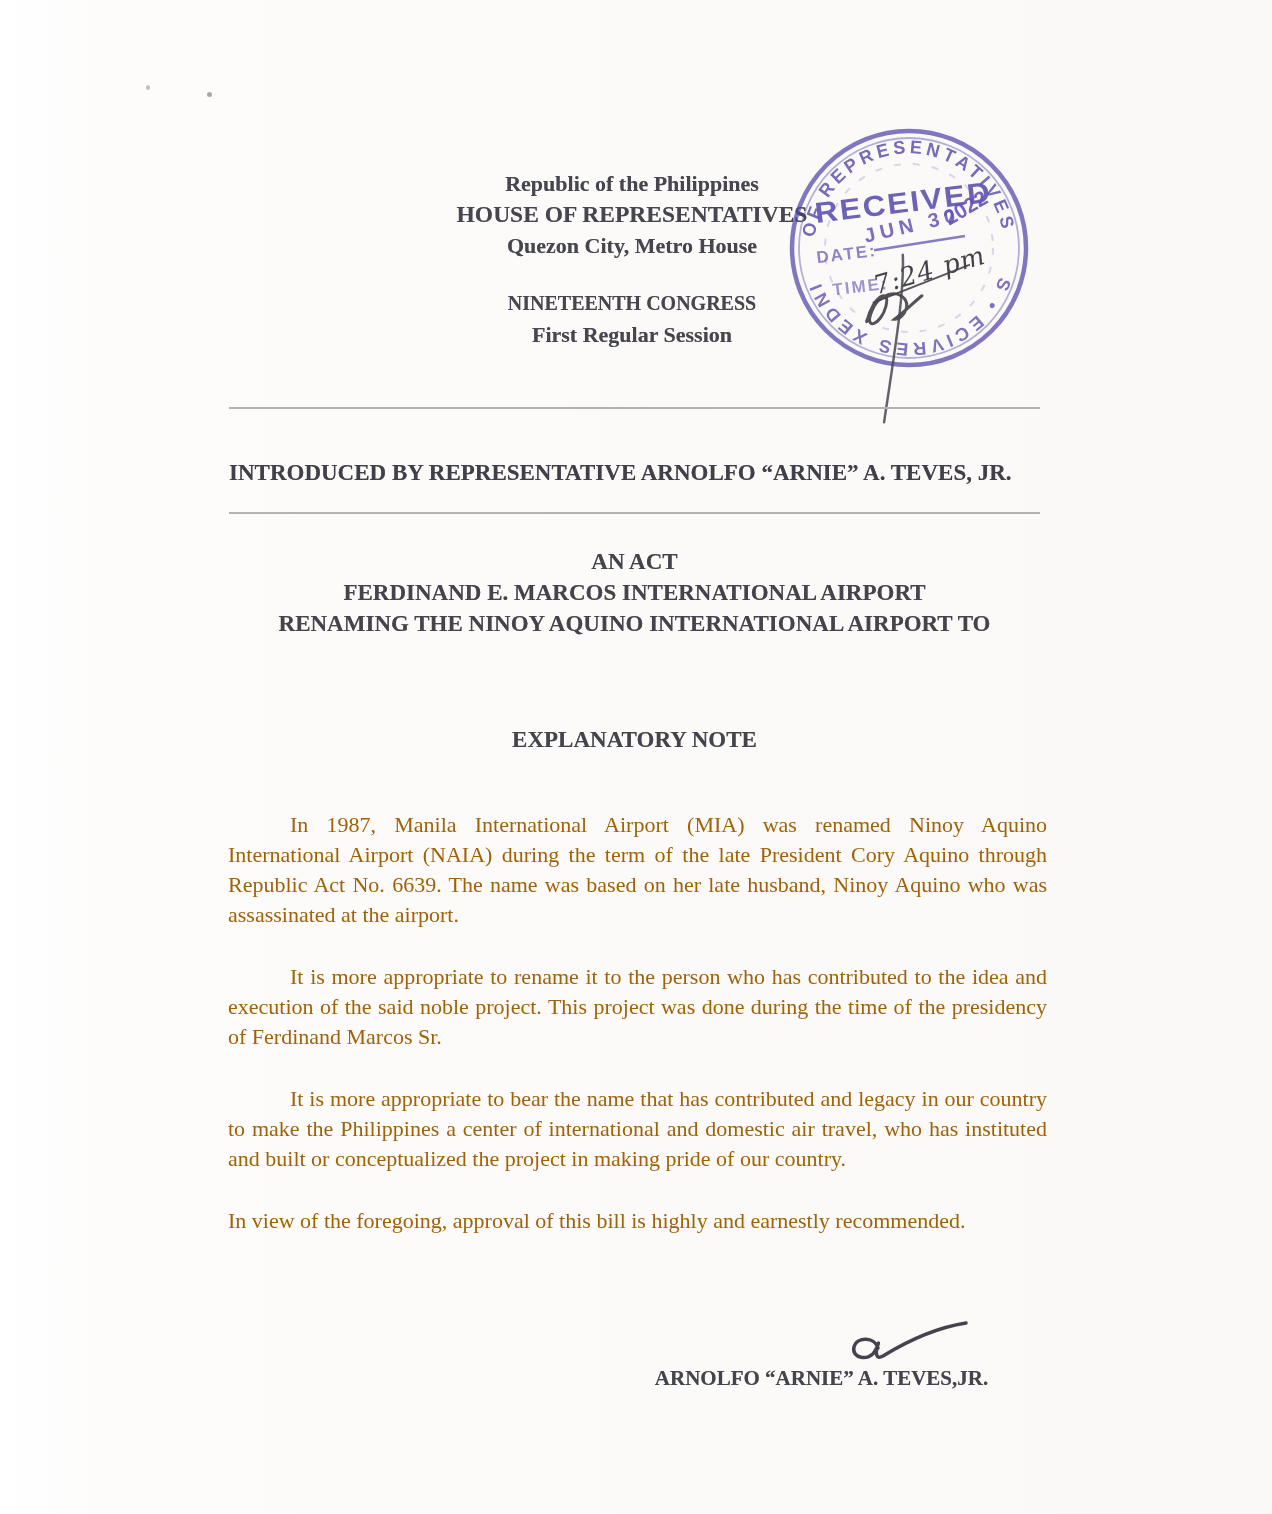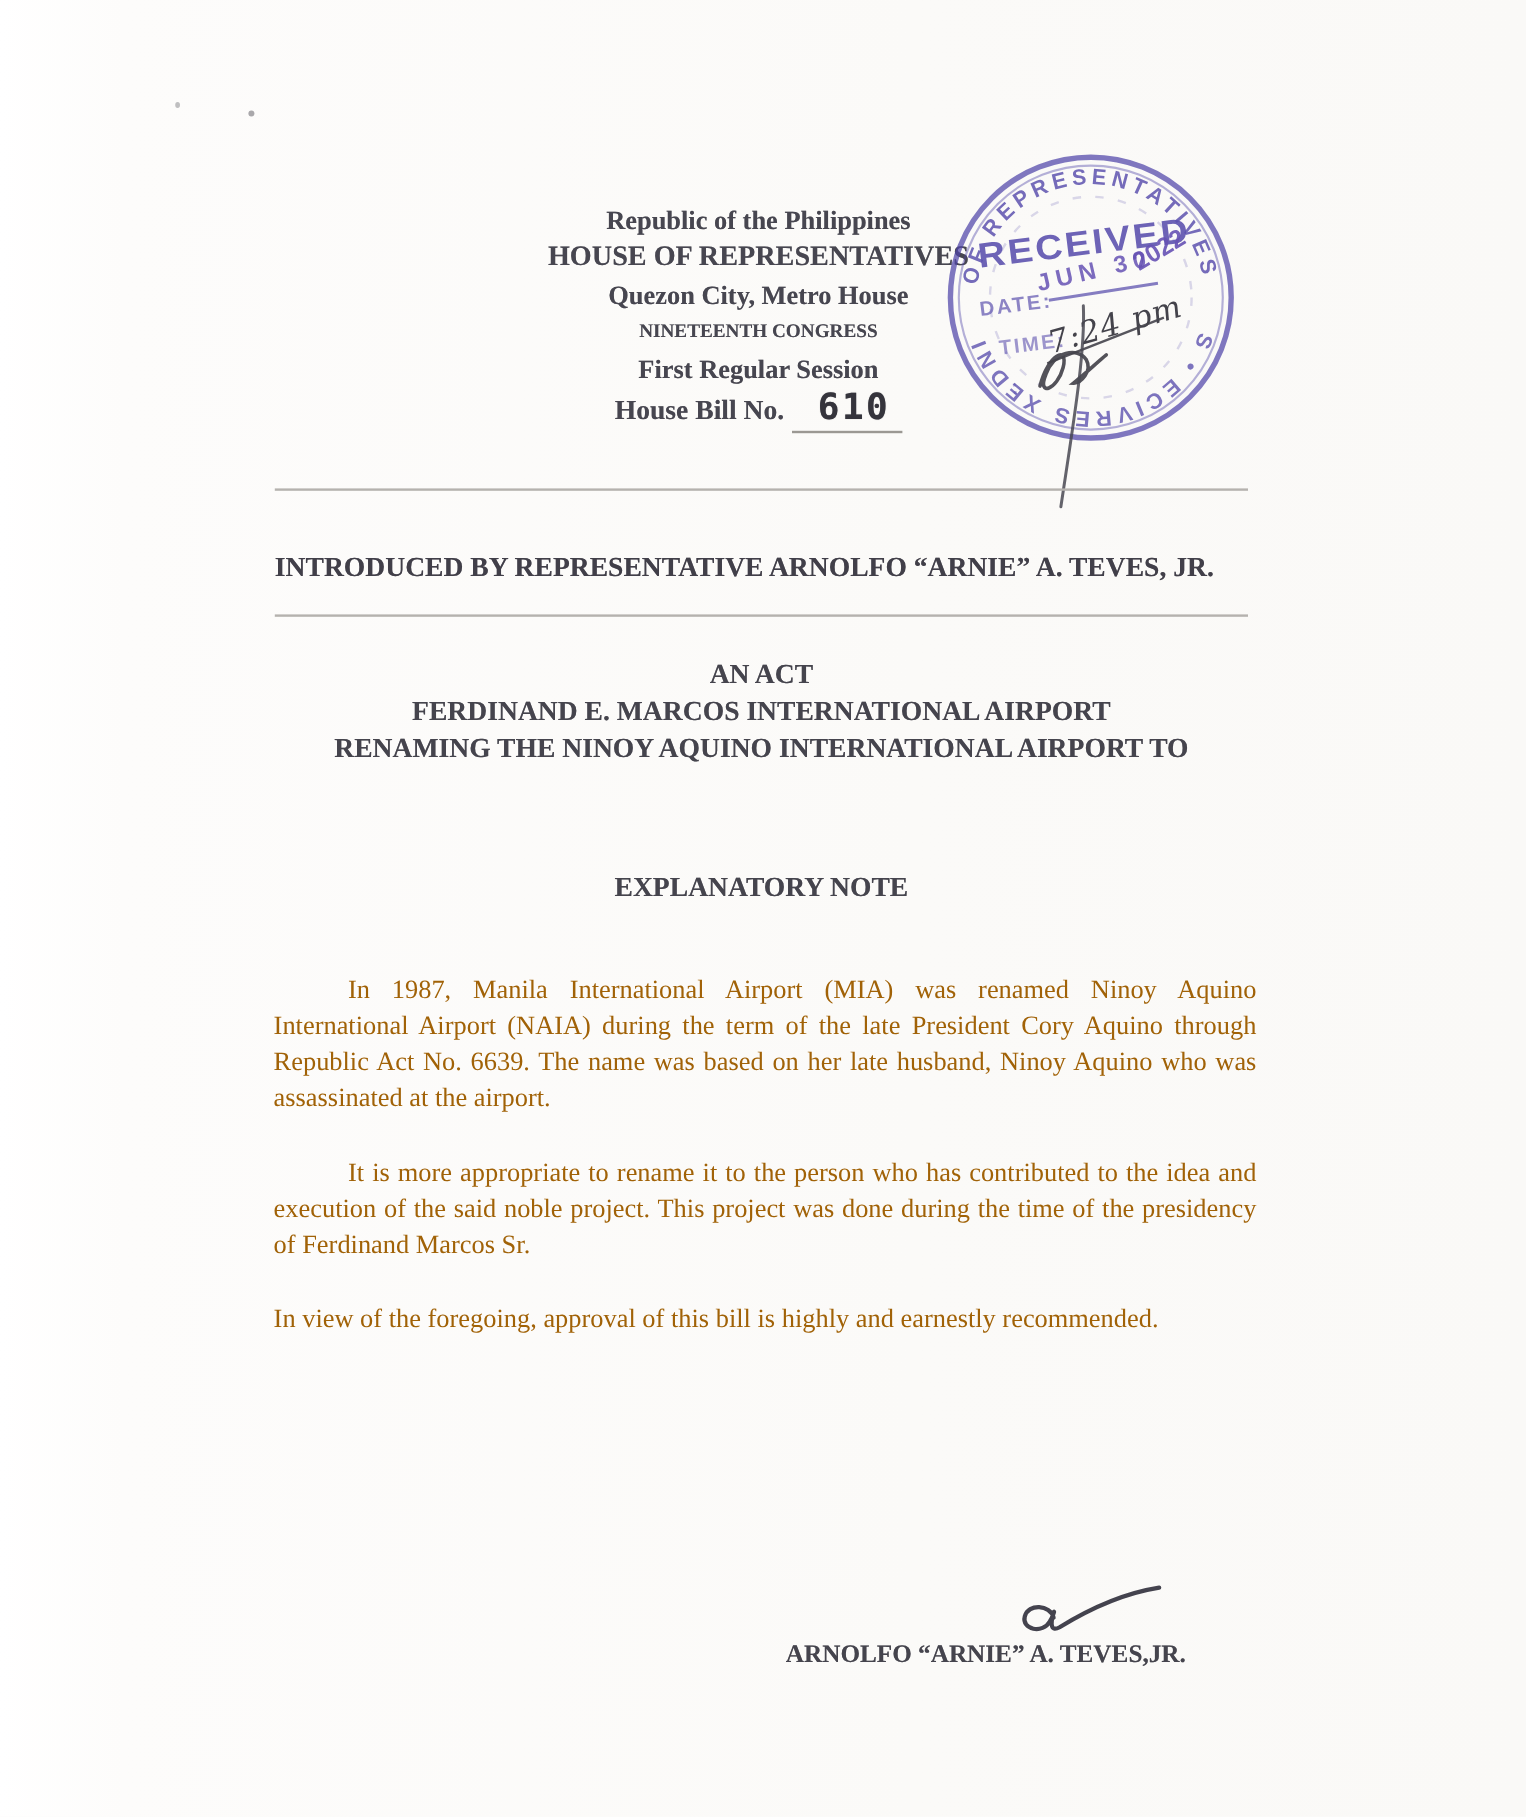--- a/index.html
+++ b/index.html
@@ -19,21 +19,21 @@
   .speck.s1 { left:146px; top:85px; width:4px; height:5px; opacity:.55; }
   .speck.s2 { left:207px; top:92px; width:5px; height:5px; opacity:.75; }
 
   .doc-header {
     position:absolute; left:0; top:168px; width:1264px;
     text-align:center; font-weight:bold; color:#474650;
     text-shadow:0 0 .5px rgba(64,63,72,.5);
   }
   .doc-header .h-line { font-size:22px; line-height:31px; }
   .doc-header .h-line.big { font-size:23.5px; }
-  .doc-header .congress { font-size:16px; line-height:31px; }
+  .doc-header .congress { margin-top:27px; font-size:20px; line-height:31px; }
   .doc-header .session { font-size:22px; line-height:31px; }
   .doc-header .bill-line { font-size:23px; line-height:34px; }
   .bill-number-wrap {
     display:inline-block; margin-left:6px; padding:0 10px 0 22px;
     border-bottom:2px solid #9b9893;
   }
   .bill-number {
     font-family:"DejaVu Sans Mono", monospace;
     font-weight:bold; font-size:30px; letter-spacing:2px; color:#35343c;
     text-shadow:0 0 .6px rgba(45,44,52,.6);
@@ -87,23 +87,20 @@
 <div class="page-sheen"></div>
 <div class="speck s1"></div>
 <div class="speck s2"></div>
 
 <div class="doc-header">
   <div class="h-line">Republic of the Philippines</div>
   <div class="h-line big">HOUSE OF REPRESENTATIVES</div>
   <div class="h-line">Quezon City, Metro House</div>
   <div class="congress">NINETEENTH CONGRESS</div>
   <div class="session">First Regular Session</div>
-  <div class="bill-line">
-    <span>House Bill No.</span><span class="bill-number-wrap"><span class="bill-number">610</span></span>
-  </div>
 </div>
 
 <svg class="stamp" width="258" height="345" viewBox="0 0 258 345">
   <g>
     <circle cx="129" cy="160" r="117" fill="none" stroke="#5044a9" stroke-width="4.5" opacity="0.78"></circle>
     <circle cx="129" cy="160" r="110" fill="none" stroke="#5044a9" stroke-width="1.8" opacity="0.45"></circle>
     <circle cx="129" cy="160" r="84" fill="none" stroke="#5044a9" stroke-width="2" opacity="0.22" stroke-dasharray="7 12"></circle>
   </g>
   <defs>
     <path id="arcTop" d="M34.4,151.7 A95,95 0 0 1 223.6,151.7" fill="none"></path>
@@ -140,19 +137,20 @@
   <div>AN ACT</div>
   <div>FERDINAND E. MARCOS INTERNATIONAL AIRPORT</div>
   <div>RENAMING THE NINOY AQUINO INTERNATIONAL AIRPORT TO</div>
 </div>
 
 <div class="explanatory">EXPLANATORY NOTE</div>
 
 <div class="body-text">
   <p>In 1987, Manila International Airport (MIA) was renamed Ninoy Aquino International Airport (NAIA) during the term of the late President Cory Aquino through Republic Act No. 6639. The name was based on her late husband, Ninoy Aquino who was assassinated at the airport.</p>
   <p>It is more appropriate to rename it to the person who has contributed to the idea and execution of the said noble project. This project was done during the time of the presidency of Ferdinand Marcos Sr.</p>
+  <p>It is more appropriate to bear the name that has contributed and legacy in our country to make the Philippines a center of international and domestic air travel, who has instituted and built or conceptualized the project in making pride of our country.</p>
   <p class="no-indent">In view of the foregoing, approval of this bill is highly and earnestly recommended.</p>
 </div>
 
 <svg class="sig-mark" width="132" height="54" viewBox="0 0 132 54">
   <path d="M36,32 C33,21 15,20 12,31 C9,42 27,46 33,35 C36,30 37,25 36,28 C33,38 34,44 41,40 C54,32 86,13 124,7" fill="none" stroke="#3a3944" stroke-width="3.5" stroke-linecap="round" stroke-linejoin="round" opacity="0.95"></path>
 </svg>
 <div class="sig-block-name">ARNOLFO “ARNIE” A. TEVES,JR.</div>
 
 </body></html>

